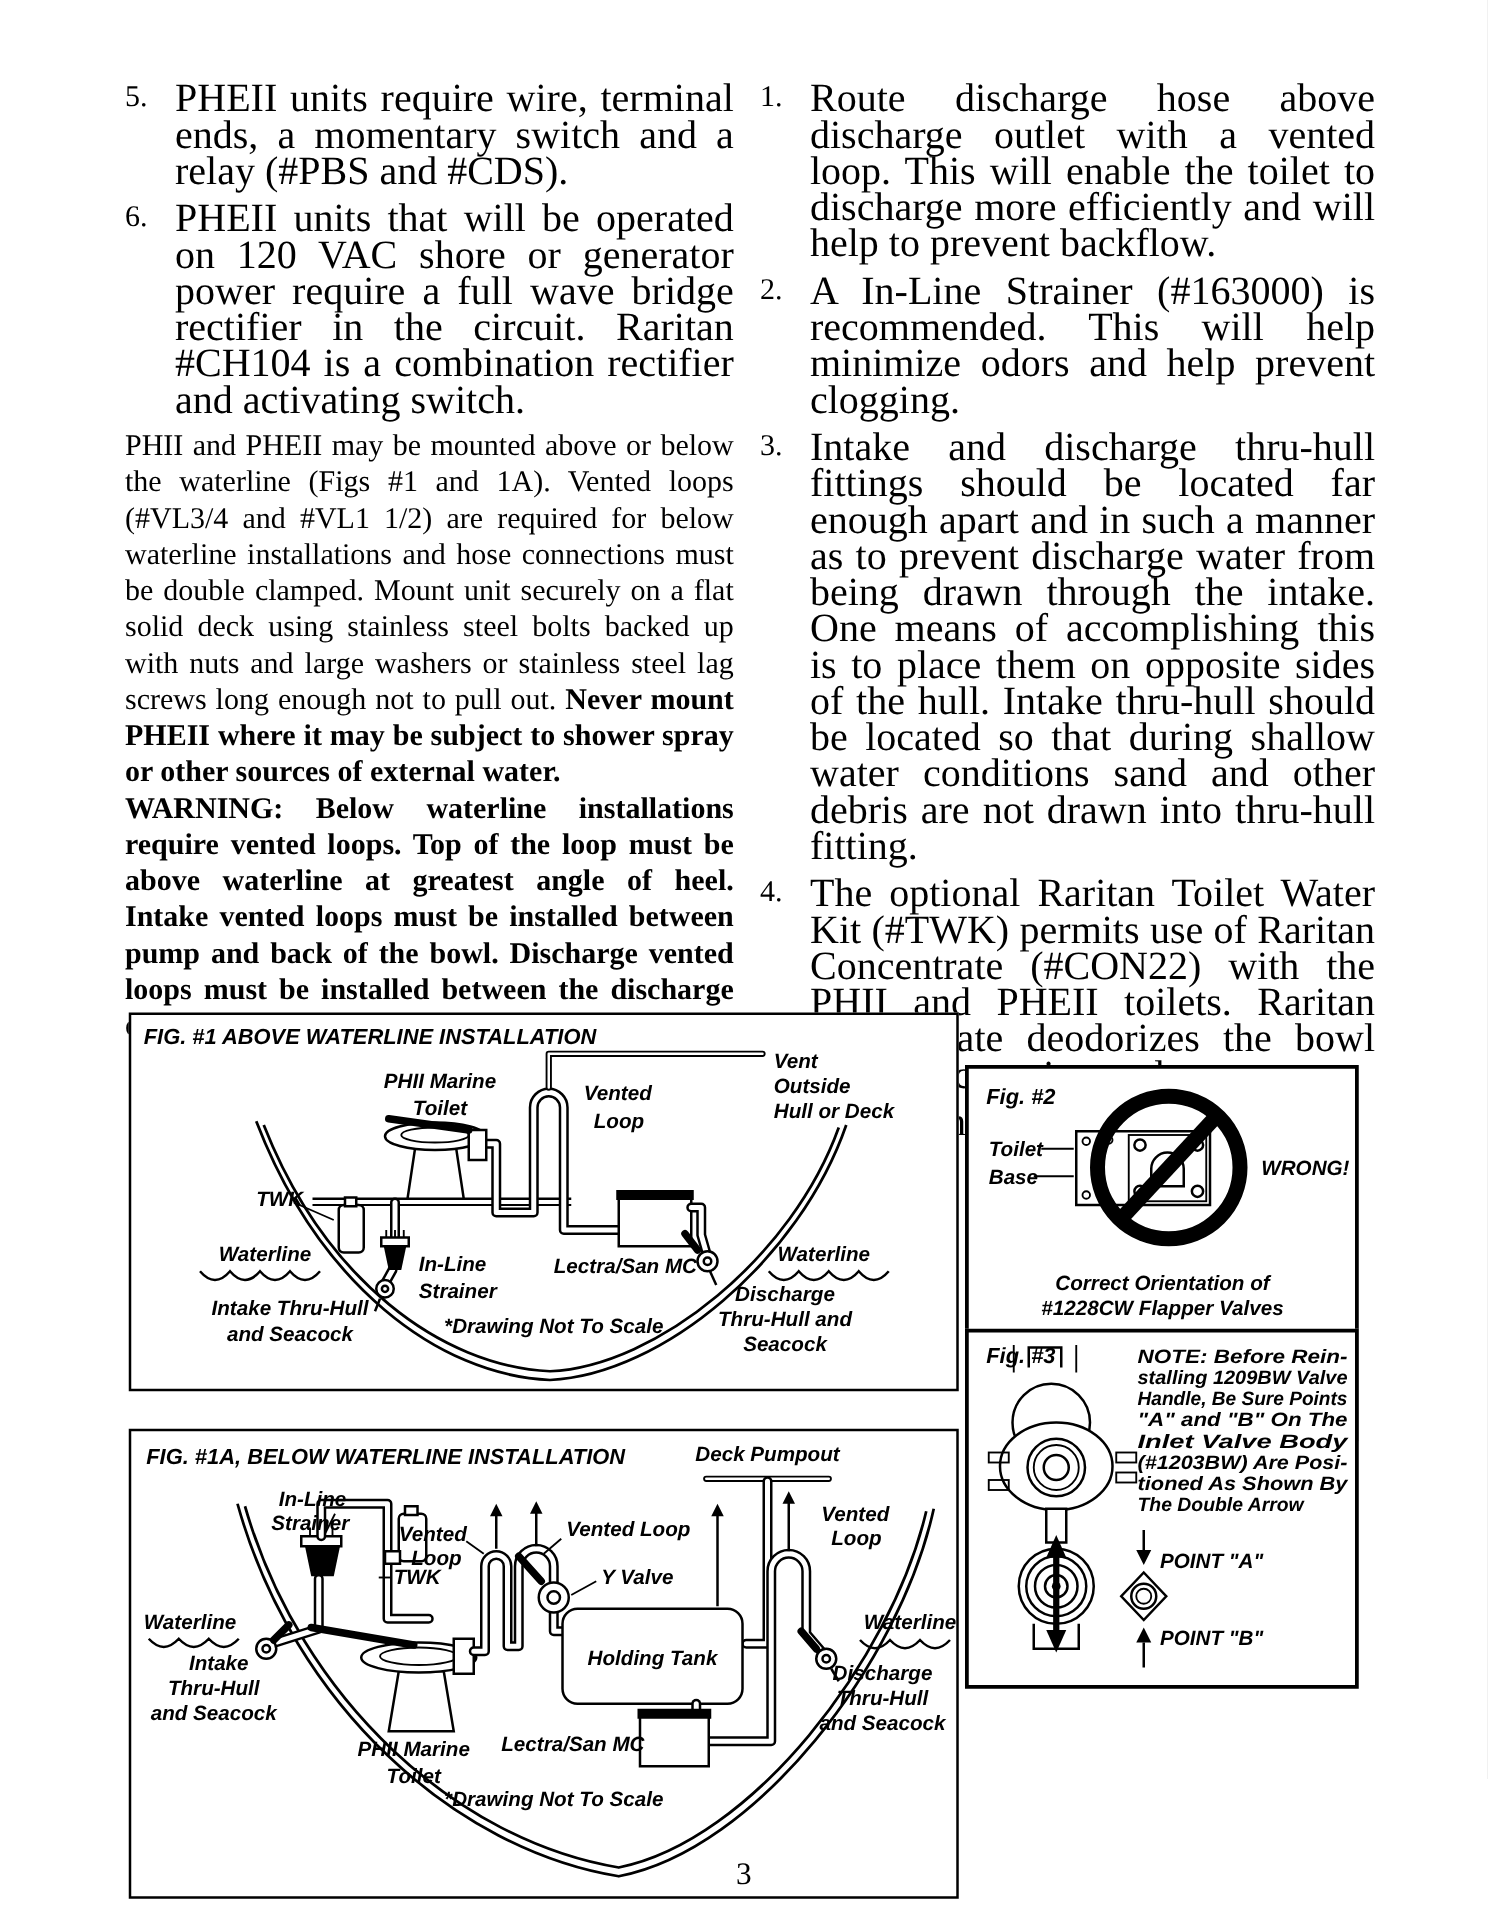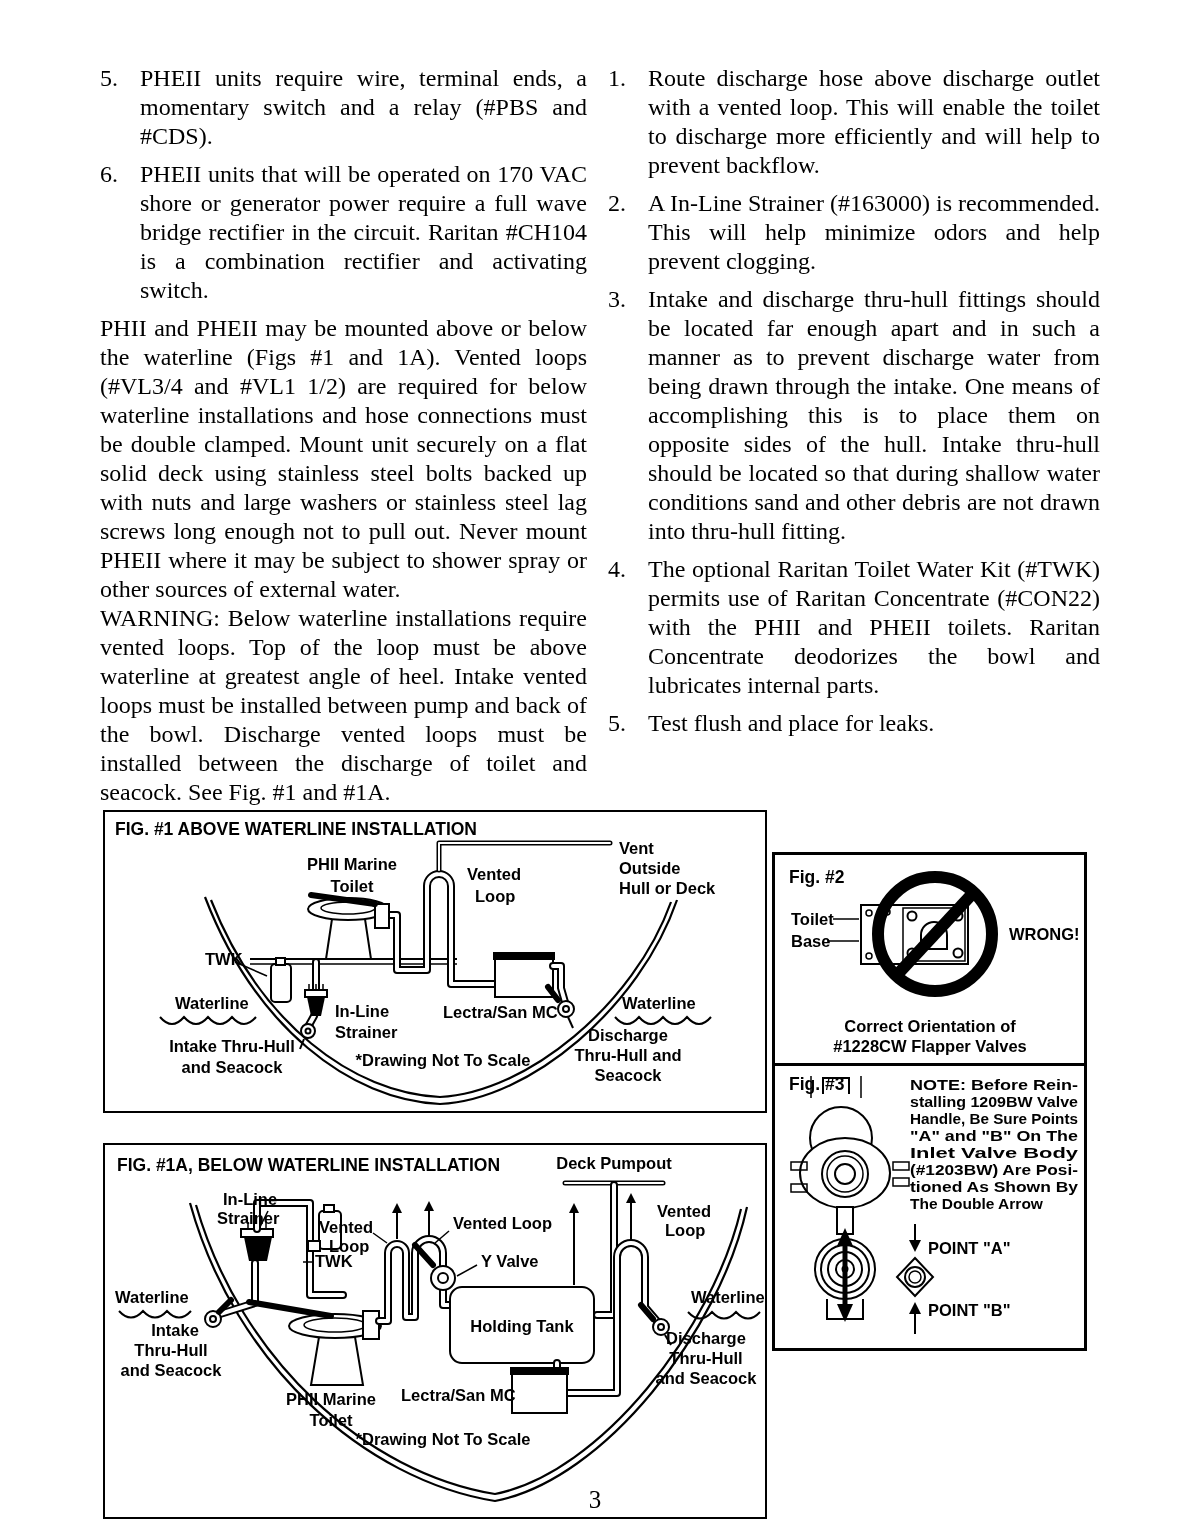--- a/index.html
+++ b/index.html
@@ -4,26 +4,26 @@
 <style>
   html,body{margin:0;padding:0;background:#e8e8e8;}
   .page{position:relative;width:1190px;height:1540px;background:#ffffff;margin:0 auto;
         font-family:"Liberation Serif",serif;color:#000;overflow:hidden;}
   
   .col{position:absolute;top:64px;}
   .col-left{left:100px;width:487px;}
   .col-right{left:608px;width:492px;}
   .li{display:flex;margin:0 0 9px 0;}
   .li .num{flex:none;width:40px;font-size:24px;line-height:29px;}
-  .li .txt{flex:1;text-align:justify;font-size:24px;line-height:29px;}
+  .li .txt{flex:1;text-align:justify;font-size:32px;line-height:29px;}
   .heading{text-align:center;font-weight:bold;font-size:25px;line-height:29px;margin:11px 0 7px 0;}
   .par{font-size:24px;line-height:29px;text-align:justify;margin:0;}
-  .b{font-weight:normal;}
+  .b{font-weight:bold;}
   
-  .figbox{position:absolute;border:2px solid #000;background:#fff;}
+  .figbox{position:absolute;border:2px solid #000;background:#fff;font-style:italic;}
   .fig1{left:103px;top:810px;width:660px;height:299px;}
   .fig1a{left:103px;top:1119px;width:660px;height:372px;margin-top:24px;}
   .fig2{left:772px;top:852px;width:309px;height:295px;border-width:3px;}
   .fig3{left:772px;top:1063px;width:309px;height:282px;border-width:3px;}
   .figbox svg{display:block;width:100%;height:100%;}
   .pagenum{position:absolute;left:560px;top:1486px;width:70px;text-align:center;
            font-size:25px;font-family:"Liberation Serif",serif;}
   
   .lbl{font-family:"Liberation Sans",sans-serif;font-weight:bold;font-size:16.5px;fill:#000;}
   .lbl-s{font-family:"Liberation Sans",sans-serif;font-weight:bold;font-size:15.5px;fill:#000;}
@@ -46,21 +46,21 @@
 
 <div class="page">
 
   <div class="col col-left">
     <div class="li">
       <span class="num">5.</span>
       <span class="txt">PHEII units require wire, terminal ends, a momentary switch and a relay (#PBS and #CDS).</span>
     </div>
     <div class="li">
       <span class="num">6.</span>
-      <span class="txt">PHEII units that will be operated on 170 VAC shore or generator power require a full wave bridge rectifier in the circuit.  Raritan #CH104 is a combination rectifier and activating switch.</span>
+      <span class="txt">PHEII units that will be operated on 120 VAC shore or generator power require a full wave bridge rectifier in the circuit.  Raritan #CH104 is a combination rectifier and activating switch.</span>
     </div>
     <p class="par"><span>PHII and PHEII may be mounted above or below the waterline (Figs #1 and 1A).  Vented loops (#VL3/4 and #VL1 1/2) are required for below waterline installations and hose connections must be double clamped.  Mount unit securely on a flat solid deck using stainless steel bolts backed up with nuts and large washers or stainless steel lag screws long enough not to pull out. </span><span class="b">Never mount PHEII where it may be subject to shower spray or other sources of external water.</span></p>
     <p class="par b">WARNING: Below waterline installations require vented loops.  Top of the loop must be above waterline at greatest angle of heel.  Intake vented loops must be installed between pump and back of the bowl.  Discharge vented loops must be installed between the discharge of toilet and seacock.  See Fig. #1 and #1A.</p>
   </div>
 
   <div class="col col-right">
     <div class="li">
       <span class="num">1.</span>
       <span class="txt">Route discharge hose above discharge outlet with a vented loop. This will enable the toilet to discharge more efficiently and will help to prevent backflow.</span>
     </div>

